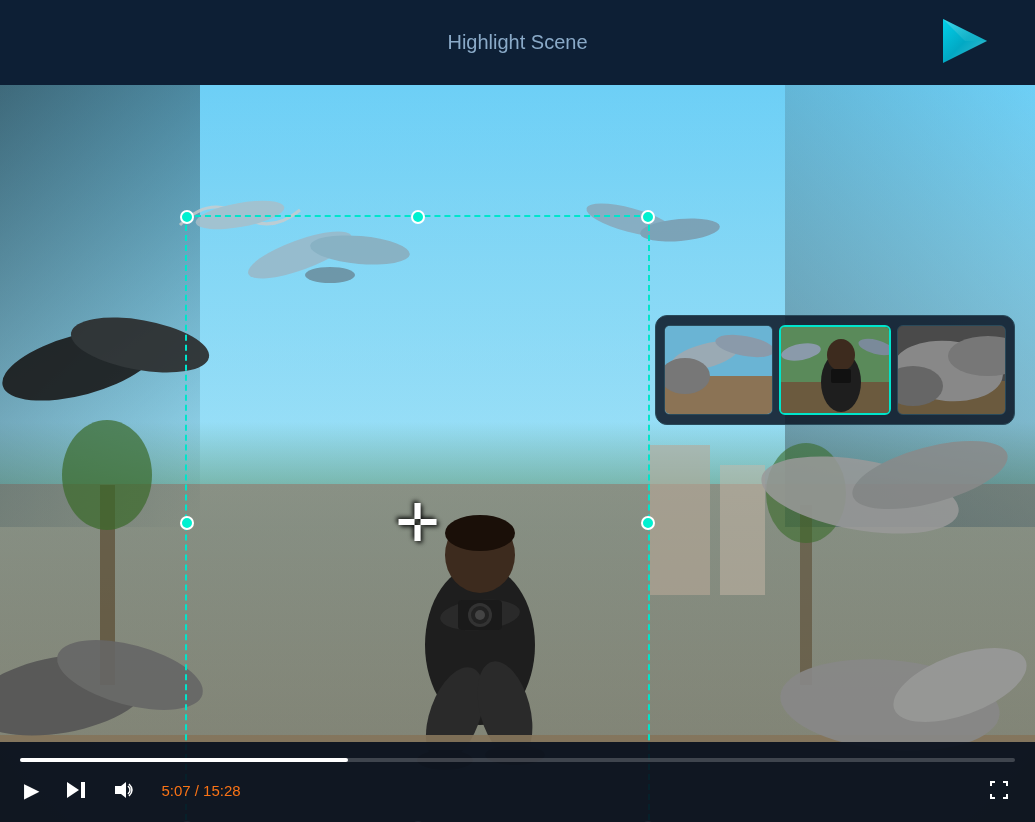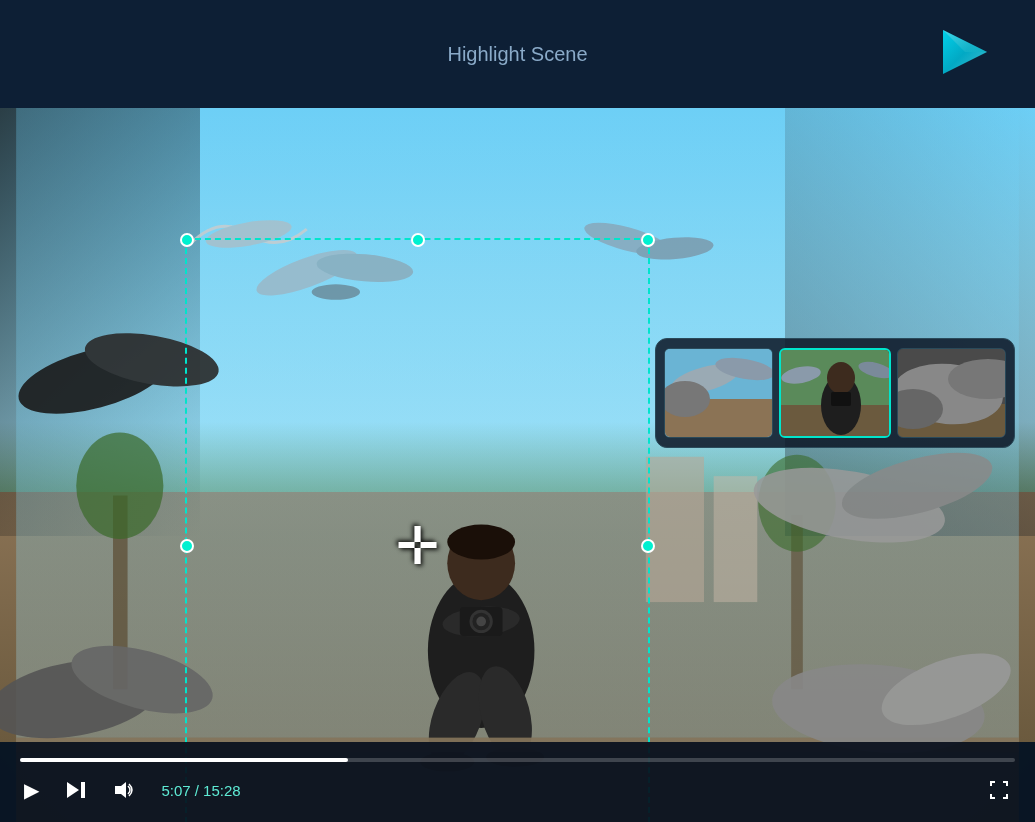--- a/index.html
+++ b/index.html
@@ -13,21 +13,21 @@
       display: flex;
       flex-direction: column;
     }
 
     
     .tab-bar {
       background: #0d1f35;
       display: flex;
       align-items: center;
       justify-content: center;
-      height: 108px;
+      height: 85px;
       position: relative;
       flex-shrink: 0;
       gap: 60px;
       padding: 0 40px;
     }
 
     .tab-item {
       font-size: 20px;
       color: #8aaac8;
       cursor: pointer;
@@ -252,21 +252,21 @@
       display: flex;
       align-items: center;
       justify-content: center;
       background: none;
       border: none;
       padding: 4px;
       user-select: none;
     }
 
     .time-display {
-      color: #5eead4;
+      color: #f97316;
       font-size: 15px;
       font-weight: 400;
       margin-left: 4px;
     }
 
     .spacer { flex: 1; }
 
     .fullscreen-btn {
       color: white;
       font-size: 22px;

